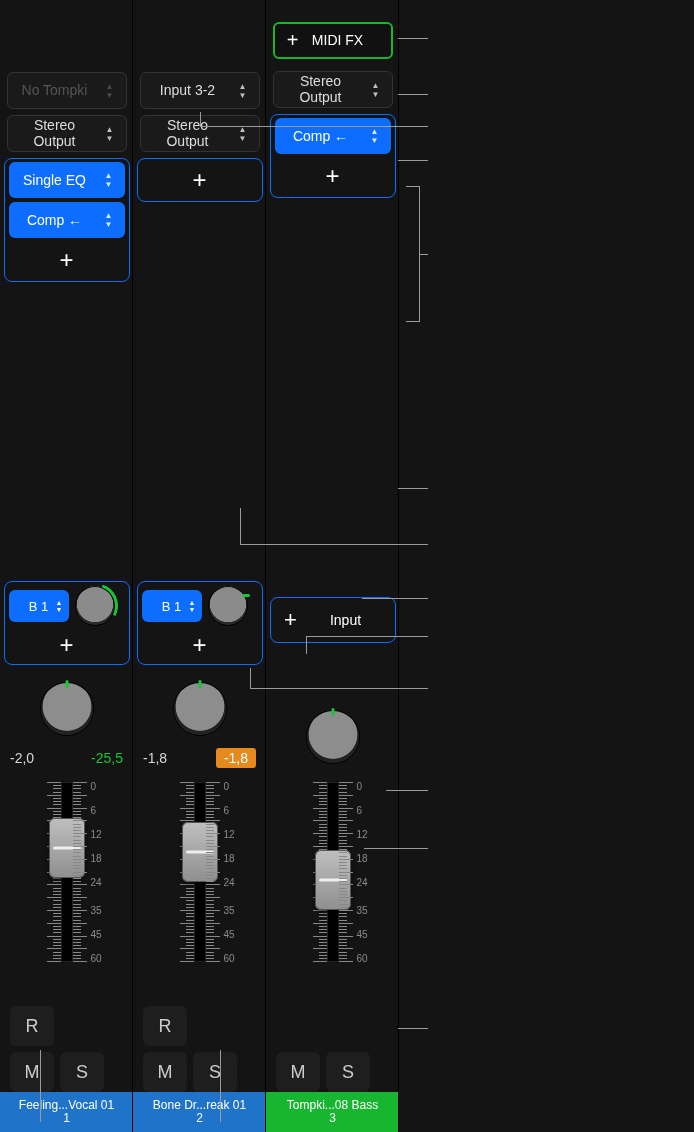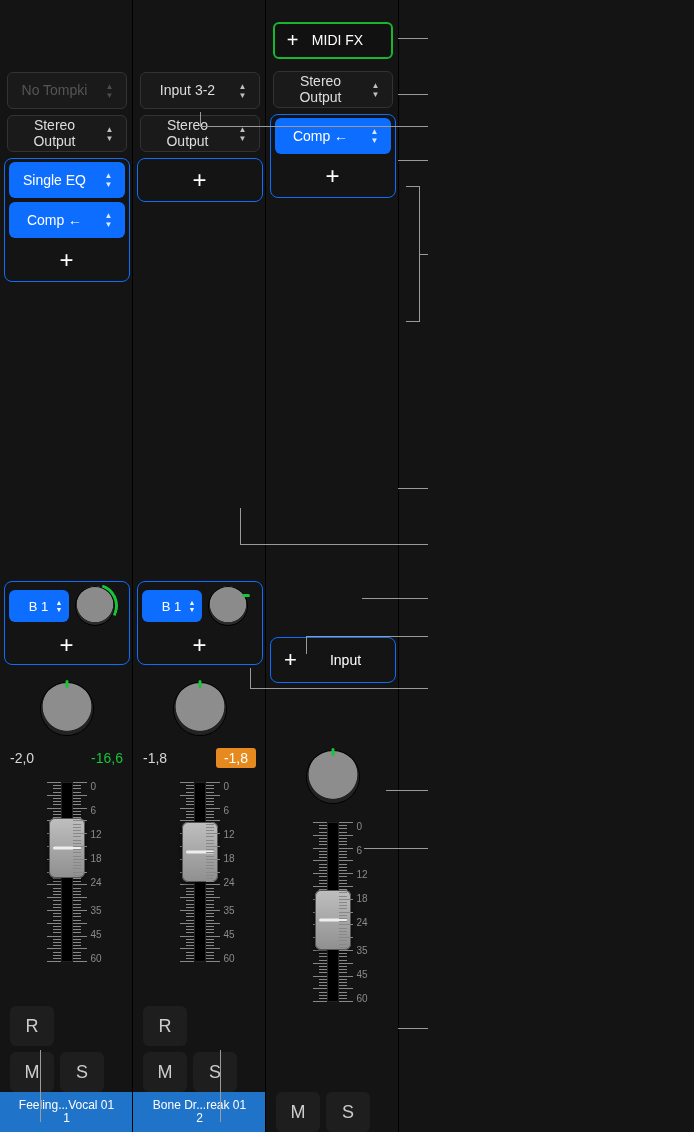--- a/index.html
+++ b/index.html
@@ -244,21 +244,21 @@
       </div>
       <div class="send-row" style="justify-content:center;">
         <div class="bigplus">+</div>
       </div>
     </div>
     <div class="pan-row">
         <div class="pan-knob"></div>
       </div>
     <div class="meters-row">
       <span class="val-l">-2,0</span>
-      <span class="val-r">-16,6</span>
+      <span class="val-r">-25,5</span>
     </div>
     <div class="fader-area">
       <div class="fader-block">
         <div class="ruler-l">
             <span class="tick long" style="top: 0px;"></span>
             <span class="tick short" style="top: 3.2px;"></span>
             <span class="tick short" style="top: 6.4px;"></span>
             <span class="tick short" style="top: 9.6px;"></span>
             <span class="tick long" style="top: 12.8px;"></span>
             <span class="tick short" style="top: 16px;"></span>
@@ -740,20 +740,22 @@
             <span class="tick long" style="top: 179.2px;"></span>
           </div>
       </div>
     </div>
     <div class="spacer" style="height:30px"></div>
     <div class="btn-row" style="height:40px;"></div>
     <div class="btn-row" style="margin-top:6px;">
       <div class="sq">M</div>
       <div class="sq">S</div>
     </div>
+    <div class="name-bar green">Tompki...08 Bass
+3</div>
   </div>
 
 </div>
 
 <div class="callout-area">
   <div class="lead h" style="top:38px;left:0;width:30px;"></div>
   <div class="lead h" style="top:94px;left:0;width:30px;"></div>
   <div class="lead h" style="top:126px;left:-198px;width:228px;"></div>
   <div class="lead v" style="top:112px;left:-198px;height:14px;"></div>
   <div class="lead h" style="top:160px;left:0;width:30px;"></div>

